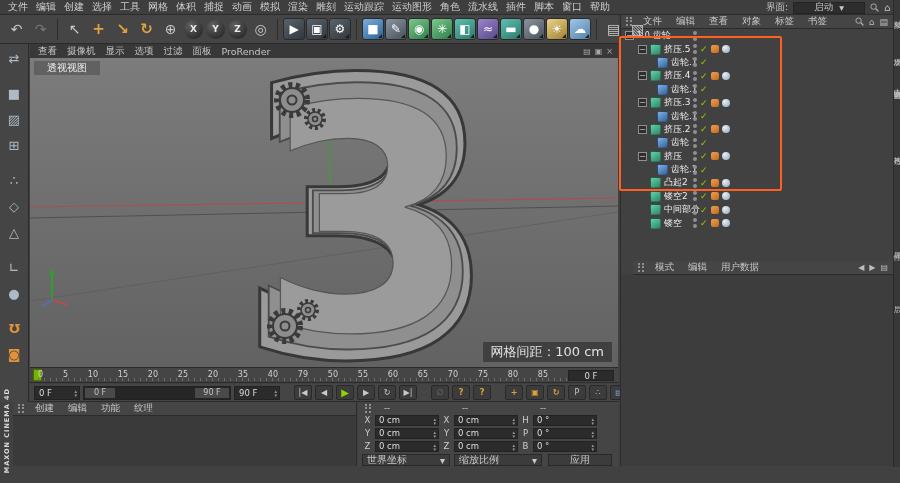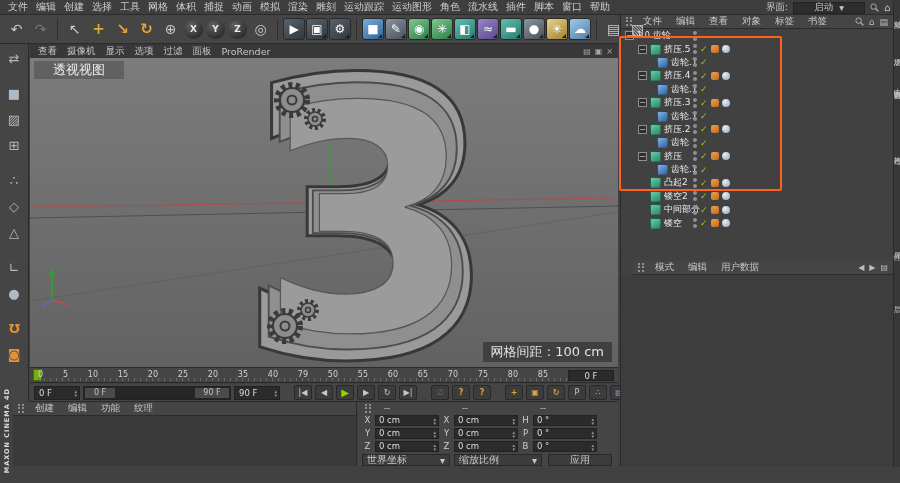--- a/index.html
+++ b/index.html
@@ -33,21 +33,21 @@
 .lbi.sp{margin-top:9px}
 .lbi.orange{color:#e0913a;font-weight:bold}
 .lbi.magnet{transform:rotate(180deg)}
 .logo{position:absolute;left:0;top:396px;width:13px;height:70px;display:flex;align-items:center;justify-content:center;z-index:4}
 .logo span{writing-mode:vertical-rl;transform:rotate(180deg);font-size:6.5px;font-weight:bold;letter-spacing:1px;color:#dcdcdc;white-space:nowrap}
 
 .viewport{position:absolute;left:30px;top:44px;width:588px;height:324px;background:linear-gradient(#7d7d7d,#626262);border-bottom:1px solid #2b2b2b}
 .vp-head{height:14px;background:#383838;display:flex;align-items:center;font-size:9.5px;color:#c5c5c5;padding-left:3px;position:relative;z-index:3}
 .vp-head .mi{padding:0 5px}
 .vp-corner{margin-left:auto;display:flex;gap:4px;padding-right:5px;font-size:8px;color:#a8a8a8}
-.vp-label{position:absolute;left:4px;top:17px;font-size:13px;color:#ececec;background:rgba(50,50,50,.35);padding:0 19px;z-index:2}
+.vp-label{position:absolute;left:4px;top:17px;font-size:10px;color:#ececec;background:rgba(50,50,50,.35);padding:0 13px;z-index:2}
 .vp-scene{position:absolute;left:0;top:14px;width:588px;height:310px}
 .grid-info{position:absolute;right:6px;bottom:5px;background:rgba(35,35,35,.55);color:#e2e2e2;font-size:13px;padding:1px 8px;z-index:2}
 
 .ruler{position:absolute;left:30px;top:368px;width:588px;height:15px;background:#454545;border-bottom:1px solid #2b2b2b}
 .ruler-ticks{position:absolute;left:8px;width:540px;top:2px;display:flex;justify-content:space-between;font-size:8px;color:#d2d2d2}
 .ruler-marks{position:absolute;left:8px;width:540px;bottom:1px;height:3px;background:repeating-linear-gradient(90deg,#6d6d6d 0 1px,transparent 1px 6px)}
 .playhead{position:absolute;left:3px;top:1px;width:9px;height:12px;background:#74b204;border:1px solid #486e00}
 .frame-box{position:absolute;right:4px;top:2px;width:46px;height:11px;background:#2b2b2b;border:1px solid #222;font-size:8.5px;display:flex;align-items:center;justify-content:center;color:#ddd}
 .transport{position:absolute;left:30px;top:384px;width:588px;height:18px;background:#454545;border-bottom:1px solid #2b2b2b;display:flex;align-items:center;gap:3px;padding:0 4px}
 .tfield{width:46px;height:14px;background:#2b2b2b;border:1px solid #222;display:flex;align-items:center;padding:0 2px 0 4px;font-size:8.5px;color:#ddd;flex:0 0 auto}

